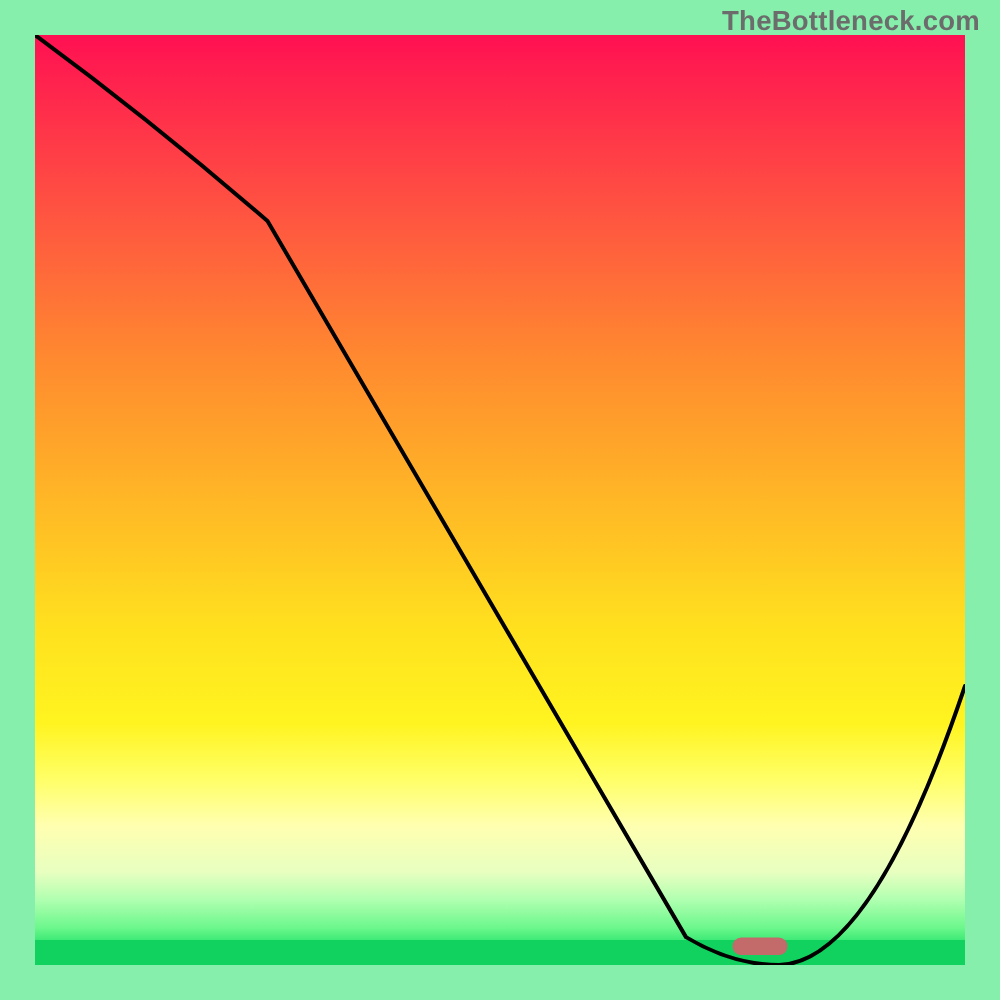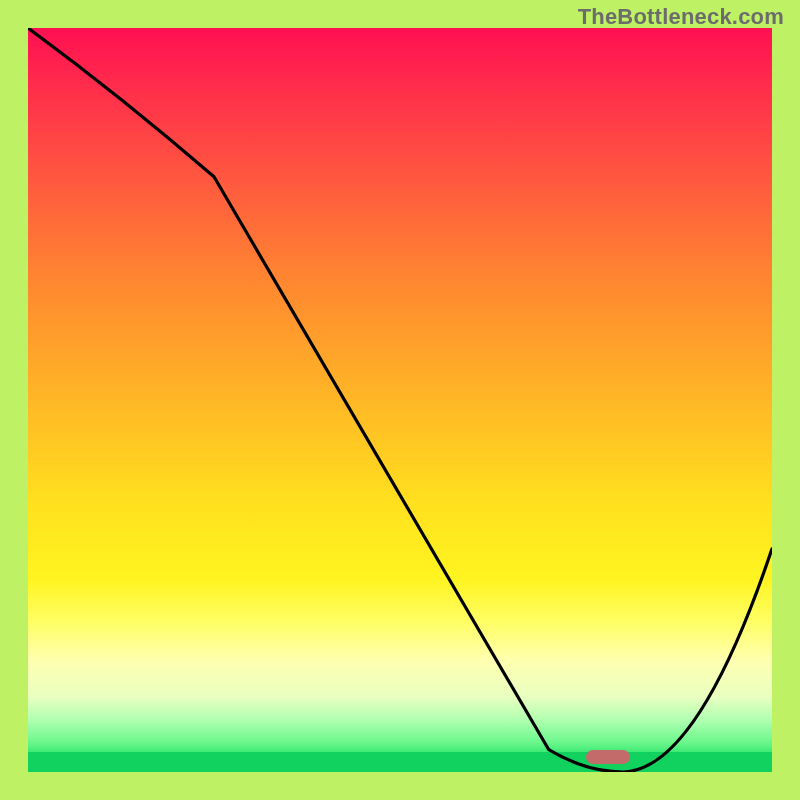--- a/index.html
+++ b/index.html
@@ -8,21 +8,21 @@
     width: 800px;
     height: 800px;
     background: #000;
     overflow: hidden;
     font-family: Arial, Helvetica, sans-serif;
   }
   .frame {
     position: relative;
     width: 800px;
     height: 800px;
-    background: #bef264;
+    background: #86efac;
   }
   .watermark {
     position: absolute;
     top: 4px;
     right: 16px;
     font-size: 22px;
     font-weight: 600;
     color: #6c6c6c;
     letter-spacing: 0.2px;
     z-index: 10;

